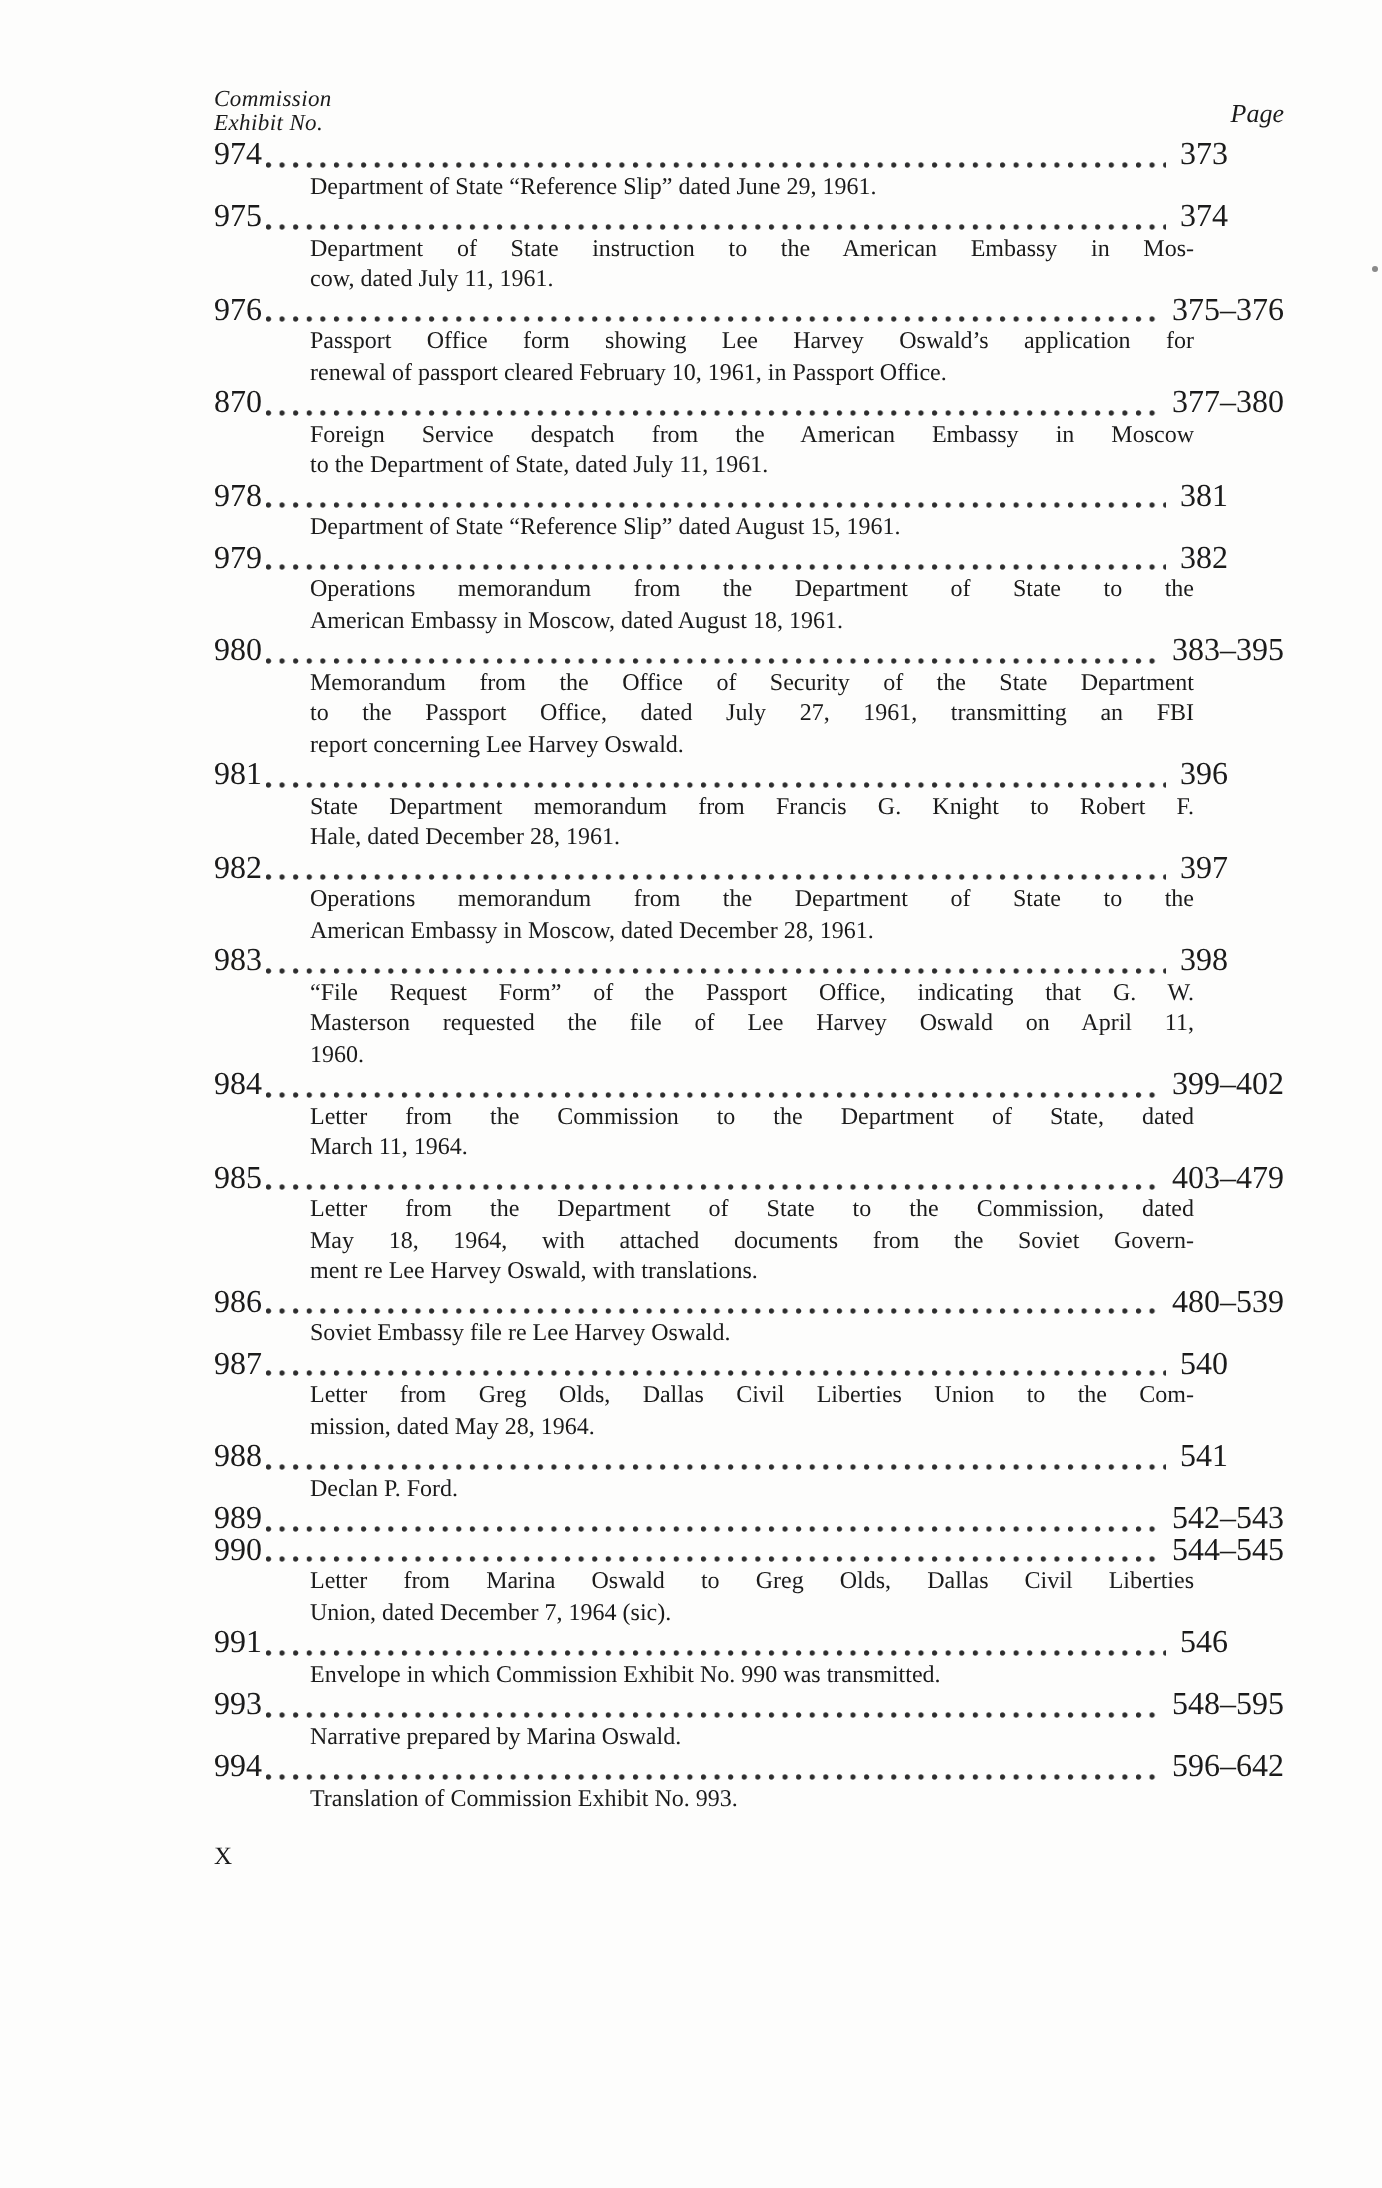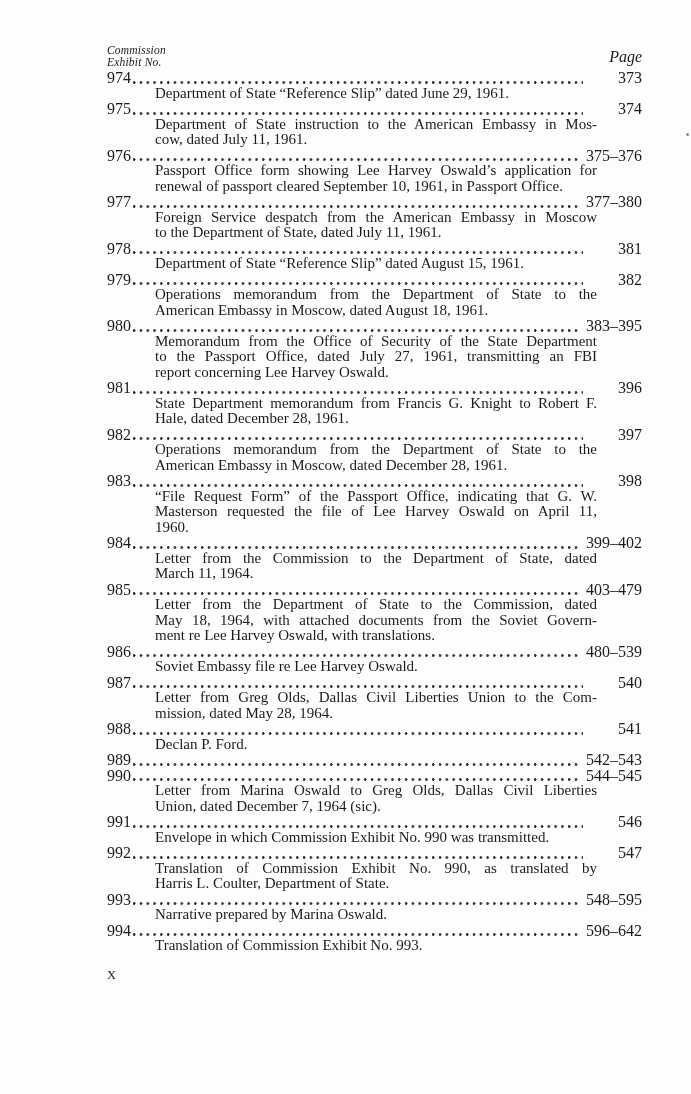--- a/index.html
+++ b/index.html
@@ -24,21 +24,21 @@
     margin-bottom: 2px;
   }
   .hdr-left {
     font-style: italic;
     font-size: 11.5px;
     line-height: 11.5px;
     letter-spacing: 0.2px;
   }
   .hdr-page {
     font-style: italic;
-    font-size: 16px;
+    font-size: 13px;
     line-height: 11.5px;
     margin-bottom: 6px;
   }
 
   
   .entry-row {
     display: flex;
     align-items: baseline;
     font-size: 16px;
     line-height: 15.5px;
@@ -49,28 +49,28 @@
     align-self: flex-end;
     height: 3px;
     margin: 0 7px 2px 2px;
     background-image: radial-gradient(circle at 1.2px 1.5px, #2e2e2e 1.05px, rgba(0,0,0,0) 1.6px);
     background-size: 6.8px 3px;
     background-repeat: repeat-x;
   }
   .pg {
     flex: none;
     min-width: 52px;
-    text-align: right;
+    text-align: left;
     white-space: nowrap;
   }
 
   .desc {
     margin-left: 48px;
     width: 442px;
-    font-size: 15px;
+    font-size: 12px;
     line-height: 15.5px;
   }
   .dl { text-align: left; }
   .dl.j {
     text-align: justify;
     text-align-last: justify;
   }
 
   .footer-x {
     margin-top: 14px;
@@ -126,27 +126,27 @@
   </div>
 
   <div class="entry">
     <div class="entry-row">
       <span class="num">976</span>
       <span class="dots"></span>
       <span class="pg">375–376</span>
     </div>
     <div class="desc">
           <div class="dl j">Passport Office form showing Lee Harvey Oswald’s application for</div>
-          <div class="dl">renewal of passport cleared September 10, 1961, in Passport Office.</div>
-        </div>
-  </div>
-
-  <div class="entry">
-    <div class="entry-row">
-      <span class="num">977</span>
+          <div class="dl">renewal of passport cleared February 10, 1961, in Passport Office.</div>
+        </div>
+  </div>
+
+  <div class="entry">
+    <div class="entry-row">
+      <span class="num">870</span>
       <span class="dots"></span>
       <span class="pg">377–380</span>
     </div>
     <div class="desc">
           <div class="dl j">Foreign Service despatch from the American Embassy in Moscow</div>
           <div class="dl">to the Department of State, dated July 11, 1961.</div>
         </div>
   </div>
 
   <div class="entry">
@@ -305,31 +305,20 @@
     <div class="entry-row">
       <span class="num">991</span>
       <span class="dots"></span>
       <span class="pg">546</span>
     </div>
     <div class="desc">
           <div class="dl">Envelope in which Commission Exhibit No. 990 was transmitted.</div>
         </div>
   </div>
 
-  <div class="entry">
-    <div class="entry-row">
-      <span class="num">992</span>
-      <span class="dots"></span>
-      <span class="pg">547</span>
-    </div>
-    <div class="desc">
-          <div class="dl j">Translation of Commission Exhibit No. 990, as translated by</div>
-          <div class="dl">Harris L. Coulter, Department of State.</div>
-        </div>
-  </div>
 
   <div class="entry">
     <div class="entry-row">
       <span class="num">993</span>
       <span class="dots"></span>
       <span class="pg">548–595</span>
     </div>
     <div class="desc">
           <div class="dl">Narrative prepared by Marina Oswald.</div>
         </div>

